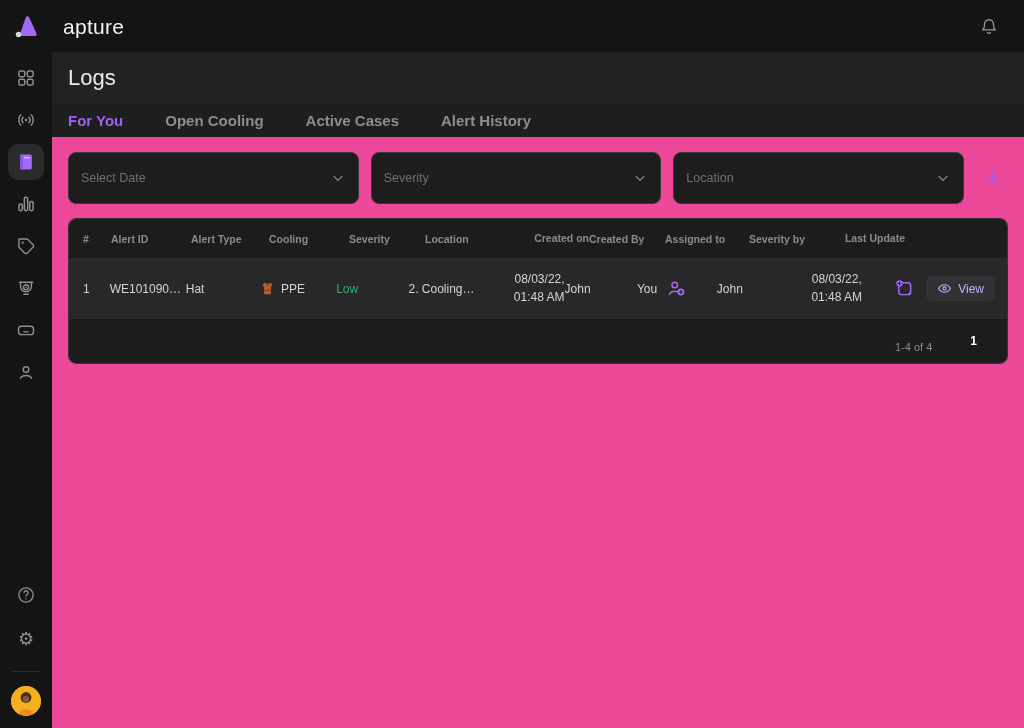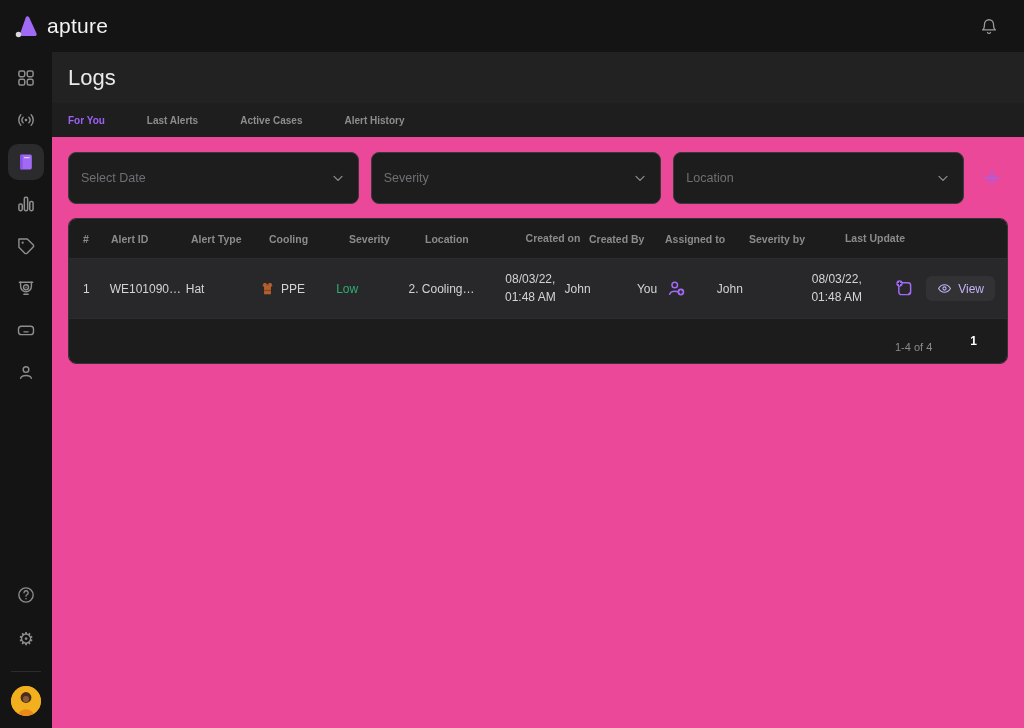--- a/index.html
+++ b/index.html
@@ -4,21 +4,21 @@
 <style>
   * { margin:0; padding:0; box-sizing:border-box; }
   html,body { width:1024px; height:728px; overflow:hidden; background:#171717;
     font-family:"Liberation Sans", sans-serif; }
   .app { display:grid; width:1024px; height:728px;
     grid-template-rows:52px 1fr; grid-template-columns:52px 1fr; }
 
   
   .topbar { grid-column:1/3; background:#141414; display:flex; align-items:center;
     justify-content:space-between; padding:0 26px 0 14px; }
-  .brand { display:flex; align-items:center; gap:8px; }
+  .brand { display:flex; align-items:flex-end; gap:24px; }
   .brand-name { color:#f2f2f2; font-size:21px; font-weight:500; letter-spacing:.3px; }
   .icon-btn { background:none; border:none; cursor:pointer; display:flex; align-items:center; }
 
   
   .sidebar { background:#141414; display:flex; flex-direction:column; align-items:center;
     padding:8px 0 12px; }
   .side-group { display:flex; flex-direction:column; align-items:center; gap:6px; }
   .side-item { width:36px; height:36px; display:flex; align-items:center; justify-content:center;
     border-radius:10px; cursor:pointer; }
   .side-item.active { background:#2b2b2e; }
@@ -26,21 +26,21 @@
   .side-divider { width:30px; height:1px; background:#2c2c2c; margin:6px 0; }
   .avatar { width:30px; height:30px; border-radius:50%; overflow:hidden; cursor:pointer;
     display:flex; align-items:center; justify-content:center; background:#f2b01e; }
   .gear-glyph { font-size:18px; color:#8e8e8e; line-height:1; }
 
   
   .main { display:flex; flex-direction:column; background:#ec4899; overflow:hidden; }
   .page-header { height:51px; background:#222222; display:flex; align-items:center; padding:0 16px; }
   .page-title { color:#eaeaea; font-size:22px; font-weight:500; }
   .tabs { height:34px; background:#1e1e1e; display:flex; align-items:center; padding:0 16px; gap:42px; }
-  .tab { font-size:10px; font-weight:700; color:#8d8d8d; cursor:pointer; background:none; border:none; }
+  .tab { font-size:15px; font-weight:700; color:#8d8d8d; cursor:pointer; background:none; border:none; }
   .tab.active { color:#9e61f5; }
   .content { flex:1; padding:15px 16px; }
 
   
   .filters { display:flex; align-items:center; gap:12px; }
   .chip { flex:1; height:52px; border:1px solid #3a3a3c; border-radius:8px; background:#1d1d1e;
     display:flex; align-items:center; justify-content:space-between; padding:0 12px; cursor:pointer; }
   .chip-label { color:#707074; font-size:12.5px; }
   .add-btn { width:32px; height:32px; display:flex; align-items:center; justify-content:center;
     background:none; border:none; cursor:pointer; }
@@ -52,21 +52,21 @@
   .th { font-size:10.5px; font-weight:700; color:#8b8b8b; }
   .trow { display:flex; align-items:center; height:60px; background:#28282a;
     border-bottom:1px solid #2d2d2d; padding-left:14px; font-size:12px; color:#d4d4d4; cursor:pointer; }
   .tfoot { display:flex; align-items:center; justify-content:flex-end; height:44px;
     background:#1c1c1c; gap:38px; padding-right:30px; }
   .range { color:#8b8b8b; font-size:11px;margin-top:12px; }
   .pagenum { color:#ffffff; font-size:12px; font-weight:700; background:none; border:none; cursor:pointer; }
 
   .c-idx{width:28px} .c-id{width:80px} .c-type{width:78px} .c-cat{width:80px}
   .c-sev{width:76px} .c-loc{width:92px}
-  .c-con{width:72px; text-align:center; line-height:1.45}
+  .c-con{width:72px; text-align:right; line-height:1.45}
   .c-cby{width:76px} .c-ato{width:84px} .c-aby{width:78px}
   .c-lup{width:96px; text-align:center; line-height:1.45}
   .c-note{width:46px; display:flex; justify-content:center}
   .c-view{flex:1; display:flex; justify-content:flex-start; padding-right:12px}
   .cat-cell{display:flex; align-items:center; gap:6px}
   .ato-cell{display:flex; align-items:center; gap:9px}
   .sev-low{color:#2fae70; font-weight:500}
   .view-btn { display:flex; align-items:center; gap:6px; background:#323234; border:none;
     border-radius:6px; padding:5px 11px; color:#c3b1f7; font-size:12px; cursor:pointer; }
   .note-btn { background:none; border:none; cursor:pointer; display:flex; }
@@ -177,21 +177,21 @@
     </div>
   </nav>
 
   <main class="main">
     <div class="page-header">
       <h1 class="page-title">Logs</h1>
     </div>
 
     <div class="tabs">
       <button class="tab active">For You</button>
-      <button class="tab">Last Alerts</button>
+      <button class="tab">Open Cooling</button>
       <button class="tab">Active Cases</button>
       <button class="tab">Alert History</button>
     </div>
 
     <div class="content">
 
       <div class="filters">
         <div class="chip">
           <span class="chip-label">Select Date</span>
           <svg width="16" height="16" viewBox="0 0 24 24" fill="none" stroke="#8f8f8f" stroke-width="1.8" stroke-linecap="round" stroke-linejoin="round">

